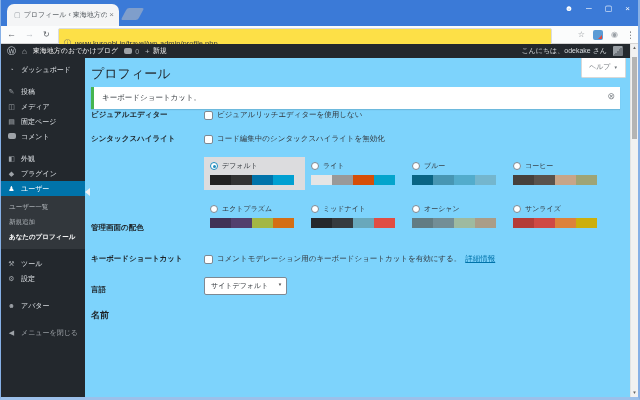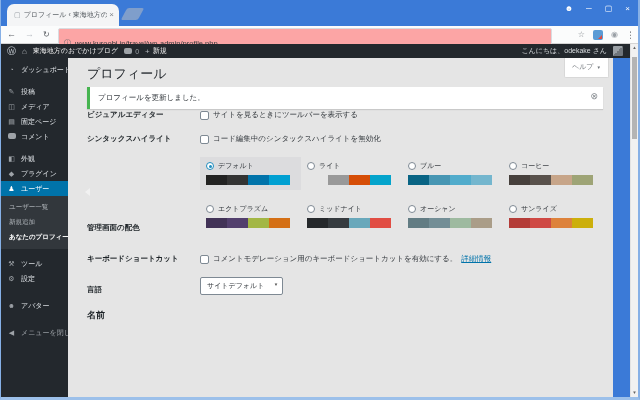--- a/index.html
+++ b/index.html
@@ -16,21 +16,21 @@
   .newtab-btn { position:absolute; left:124px; top:8px; width:17px; height:12px; background:#7f9ecb; transform:skewX(-28deg); border-radius:2px; }
   .win-controls { position:absolute; right:10px; top:4px; display:flex; gap:13px; align-items:center; color:#fff; }
   .win-controls span { font-size:8px; line-height:10px; }
 
   
   .toolbar { position:absolute; top:26px; left:0; right:0; height:18px; background:#fbfcfc; border-bottom:1px solid #d4d4d4; }
   .nav-icons { position:absolute; left:7px; top:3px; display:flex; gap:9px; align-items:center; }
   .nav-icons .back { color:#5f6368; font-size:9px; }
   .nav-icons .fwd { color:#bdc1c6; font-size:9px; }
   .nav-icons .reload { color:#5f6368; font-size:8px; }
-  .omnibox { position:absolute; left:58px; top:2px; width:494px; height:30px; background:#fca5a5; border:1px solid #d9dce0; border-radius:2px; display:flex; align-items:center; padding:0 5px; gap:4px; }
+  .omnibox { position:absolute; left:58px; top:2px; width:494px; height:30px; background:#fde047; border:1px solid #d9dce0; border-radius:2px; display:flex; align-items:center; padding:0 5px; gap:4px; }
   .info-ic { color:#5f6368; font-size:7px; }
   .url { font-size:7.5px; color:#35373a; white-space:nowrap; overflow:hidden; }
   .tb-right { position:absolute; right:5px; top:2px; height:13px; display:flex; gap:8px; align-items:center; }
   .star { color:#80868b; font-size:8px; }
   .ext-ic { width:10px; height:10px; background:#5b9bd5; border-radius:2px; position:relative; }
   .ext-ic::after { content:""; position:absolute; right:1px; bottom:1px; width:0; height:0; border-left:4px solid transparent; border-bottom:4px solid #e04a3f; }
   .cam-ic { color:#9aa0a6; font-size:8px; }
   .menu-dots { color:#5f6368; font-size:9px; }
 
   
@@ -54,21 +54,21 @@
   .m-item.active { background:#0073aa; color:#fff; }
   .m-item.active .m-ic { color:#fff; }
   .menu-arrow { position:absolute; left:85px; top:130px; width:0; height:0; border-top:4px solid transparent; border-bottom:4px solid transparent; border-right:5px solid #f1f1f1; z-index:5; }
   .submenu { background:#32373c; padding:4px 0; }
   .sm-item { height:15px; display:flex; align-items:center; padding-left:9px; font-size:6.5px; color:#b4b9be; }
   .sm-item.current { color:#ffffff; font-weight:bold; }
   .m-bottom-gap { height:12px; }
   .m-dim { color:#9ea3a8; }
 
   
-  .content { position:absolute; left:68px; top:58px; width:545px; bottom:3px; background:#e5e5e5; padding:0 8px 0 19px; overflow:hidden; }
+  .content { position:absolute; left:85px; top:58px; width:545px; bottom:3px; background:#7dd3fc; padding:0 8px 0 6px; overflow:hidden; }
   .help-tab { position:absolute; top:0; right:4px; background:#ffffff; border:1px solid #d8d8d8; border-top:none; border-radius:0 0 2px 2px; padding:4px 7px 5px; display:flex; align-items:center; gap:3px; font-size:7px; color:#72777c; z-index:4; }
   .help-caret { font-size:4.5px; color:#72777c; }
   h1.page-title { font-size:13px; font-weight:400; color:#23282d; margin:7px 0 4px; }
   .notice { position:relative; background:#fff; border-left:3px solid #46b450; box-shadow:0 1px 1px rgba(0,0,0,.12); padding:6px 22px 6px 8px; font-size:7.5px; color:#32373c; margin-right:2px; }
   .dismiss { position:absolute; right:5px; top:4px; font-size:9px; color:#82878c; line-height:10px; }
   h2.section { font-size:9px; font-weight:bold; color:#1d2327; margin:12px 0 10px; }
   .form-row { display:flex; align-items:flex-end; margin-bottom:13px; }
   .f-label { width:113px; flex:none; font-size:7.5px; font-weight:bold; color:#1d2327; padding-top:1px; }
   .f-value { display:flex; align-items:center; gap:4px; font-size:7.5px; color:#32373c; flex-wrap:wrap; }
   .checkbox { width:9px; height:9px; background:#fff; border:1px solid #7e8993; border-radius:2px; flex:none; position:relative; }
@@ -213,30 +213,30 @@
 
   <div class="content">
     <div class="help-tab">
       <span>ヘルプ</span>
       <span class="help-caret">▼</span>
     </div>
 
     <h1 class="page-title">プロフィール</h1>
 
     <div class="notice">
-      <span>プロフィールを更新しました。</span>
+      <span>キーボードショートカット。</span>
       <span class="dismiss">⊗</span>
     </div>
 
 
     <div class="form-row">
       <div class="f-label">ビジュアルエディター</div>
       <div class="f-value">
         <span class="checkbox"></span>
-        <span>サイトを見るときにツールバーを表示する</span>
+        <span>ビジュアルリッチエディターを使用しない</span>
       </div>
     </div>
 
     <div class="form-row">
       <div class="f-label">シンタックスハイライト</div>
       <div class="f-value">
         <span class="checkbox"></span>
         <span>コード編集中のシンタックスハイライトを無効化</span>
       </div>
     </div>

